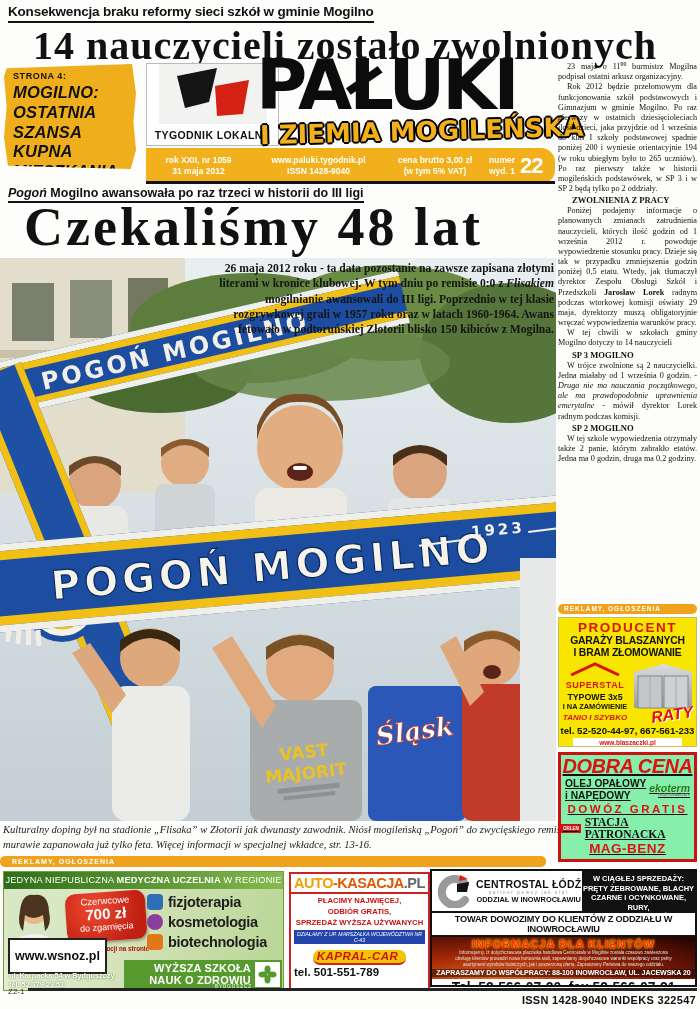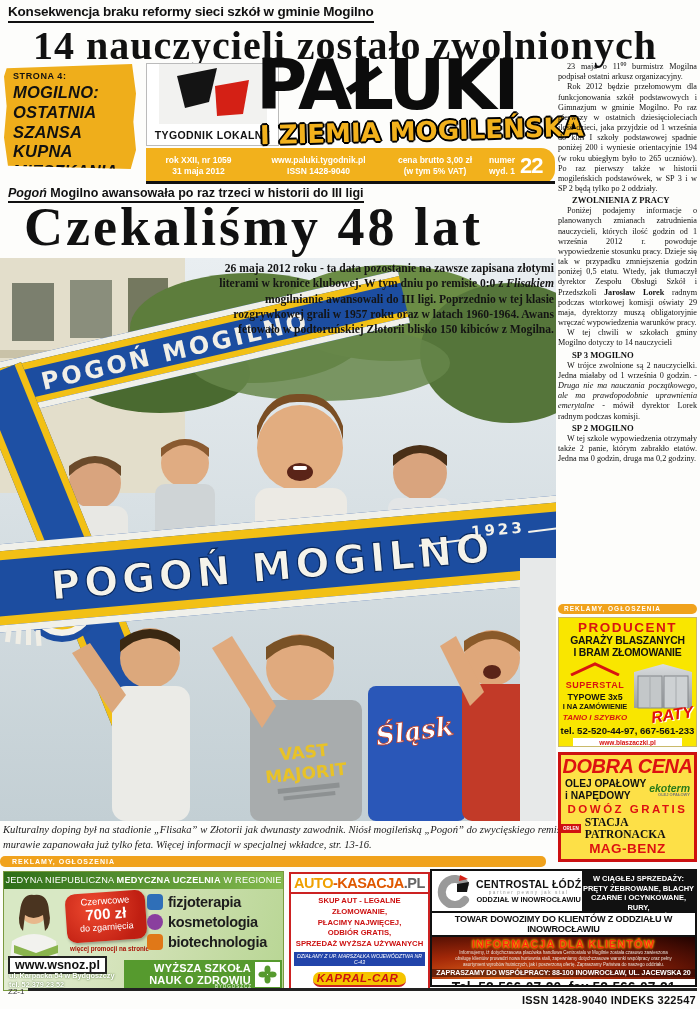--- a/index.html
+++ b/index.html
@@ -71,22 +71,22 @@
   .g-opt1{font-size:8.8px;font-weight:bold;margin-top:2px;}
   .g-opt2{font-size:7.4px;font-weight:bold;}
   .g-opt3{color:#d81510;font-style:italic;font-weight:bold;font-size:8px;margin-top:2px;}
   .gm-right{position:relative;width:64px;}
   .g-raty{position:absolute;right:2px;bottom:-2px;color:#e01111;font-size:16px;font-style:italic;
           font-weight:bold;transform:rotate(-8deg);text-shadow:1px 1px 0 #fff;}
   .g-phone{font-size:9.6px;font-weight:bold;margin-top:3px;}
   .g-web{background:#fff;color:#d81510;font-size:6.5px;font-weight:bold;margin:2px 14px 0 14px;padding:1px 0;}
 
   
-  .fuel{position:absolute;left:558px;top:752px;width:139px;height:110px;background:#fde047;
-        border:3px solid #cc1111;box-sizing:border-box;overflow:hidden;}
+  .fuel{position:absolute;left:558px;top:752px;width:139px;height:110px;background:#86efac;
+        border:3px solid #cc1111;box-sizing:border-box;overflow:hidden;text-decoration:underline;}
   .fuel-title{color:#dd1111;font-size:20px;font-weight:bold;font-style:italic;text-align:center;letter-spacing:-0.5px;}
   .fuel-row{display:flex;align-items:center;padding:0 4px;}
   .fuel-prod{flex:1;text-align:left;font-size:10.2px;font-weight:bold;line-height:1.2;}
   .ekoterm{color:#2a7a1a;font-weight:bold;font-size:10.5px;font-style:italic;text-align:right;line-height:1;}
   .ekoterm small{display:block;font-size:4px;color:#777;font-style:normal;}
   .fuel-gratis{color:#dd1111;font-size:11.5px;font-weight:bold;letter-spacing:2.5px;text-align:center;margin-top:1px;}
   .fuel-orlen-row{display:flex;align-items:center;justify-content:center;gap:4px;margin-top:1px;}
   .orlen-box{background:#d01111;color:#fff;font-size:4.5px;font-weight:bold;padding:3px 2px 1px 2px;line-height:1;}
   .station{font-family:"Liberation Serif",serif;font-size:11.5px;font-weight:bold;}
   .fuel-name{color:#dd1111;font-size:13.5px;font-weight:bold;text-align:center;letter-spacing:0.5px;margin-top:1px;}
@@ -103,21 +103,21 @@
          color:#fff;text-align:center;box-shadow:1px 2px 3px rgba(0,0,0,.3);}
   .badge-l1{font-size:9.5px;margin-top:3px;} .badge-l2{font-size:15px;font-weight:bold;line-height:1.05;}
   .badge-l3{font-size:9px;}
   .badge-note{position:absolute;left:66px;top:56px;font-size:6.3px;color:#a81205;font-weight:bold;}
   .uni-list{position:absolute;right:4px;top:1px;width:132px;}
   .uni-item{display:flex;align-items:center;gap:5px;margin:4px 0;}
   .uni-ic{width:16px;height:16px;border-radius:4px;flex:0 0 16px;}
   .ic-blue{background:#2f6fb8;} .ic-purple{background:#8a3f9e;border-radius:50%;} .ic-orange{background:#e07818;}
   .uni-item-label{font-size:14.5px;font-weight:bold;color:#1d1d1d;letter-spacing:-0.3px;}
   .uni-web{position:absolute;left:4px;bottom:16px;background:#fff;border:2px solid #222;font-size:12.5px;
-           font-weight:bold;padding:0 5px;z-index:3;}
+           font-weight:bold;padding:9px 5px;z-index:3;}
   .uni-addr{position:absolute;left:5px;bottom:1px;color:#fff;font-size:7.3px;font-weight:bold;line-height:1.25;
             text-shadow:0 0 2px #3c641e;z-index:3;}
   .uni-school{position:absolute;right:1px;bottom:1px;width:158px;height:29px;background:#569a2e;
               display:flex;align-items:center;justify-content:flex-end;gap:4px;color:#fff;padding-right:2px;box-sizing:border-box;}
   .uni-school-name{text-align:right;font-size:11px;font-weight:bold;line-height:1.05;letter-spacing:0.2px;}
   .uni-leaf{width:25px;height:25px;background:#fff;display:flex;align-items:center;justify-content:center;flex:0 0 25px;}
   .uni-city{position:absolute;right:30px;bottom:0px;font-size:4.5px;letter-spacing:1px;}
 
   
   .auto{position:absolute;left:289px;top:872px;width:141px;height:118px;background:#fff;border:2px solid #cc2222;
@@ -447,21 +447,20 @@
             </g>
           </svg>
       </div>
       <div class="uni-city">BYDGOSZCZ</div>
     </div>
   </div>
 
   <div class="auto">
     <div class="auto-title"><span class="at-a">AUTO</span><span class="at-b">-KASACJA</span><span class="at-c">.PL</span></div>
     <div class="auto-lines">
-      <div>SKUP AUT - LEGALNE ZŁOMOWANIE,</div>
         <div>PŁACIMY NAJWIĘCEJ,</div>
       <div>ODBIÓR GRATIS,</div>
         <div>SPRZEDAŻ WYŻSZA UŻYWANYCH</div>
     </div>
     <div class="auto-license">DZIAŁAMY Z UP. MARSZAŁKA WOJEWÓDZTWA NR C-43</div>
     <div class="auto-brand">KAPRAL-CAR</div>
     <div class="auto-bottom">
       <div class="auto-pw">
         <div class="auto-phone">tel. 501-551-789</div>
 

